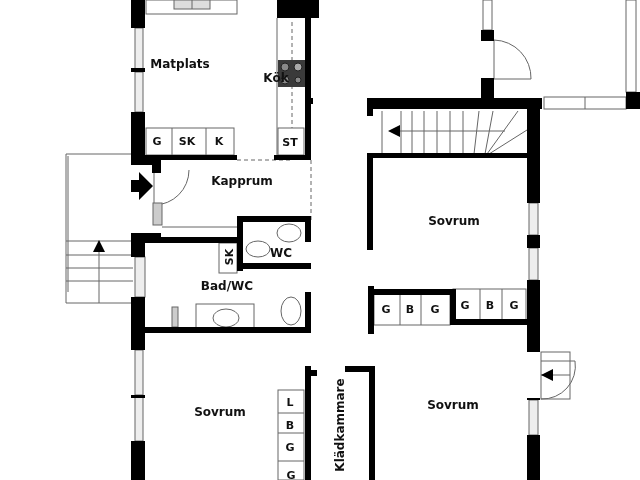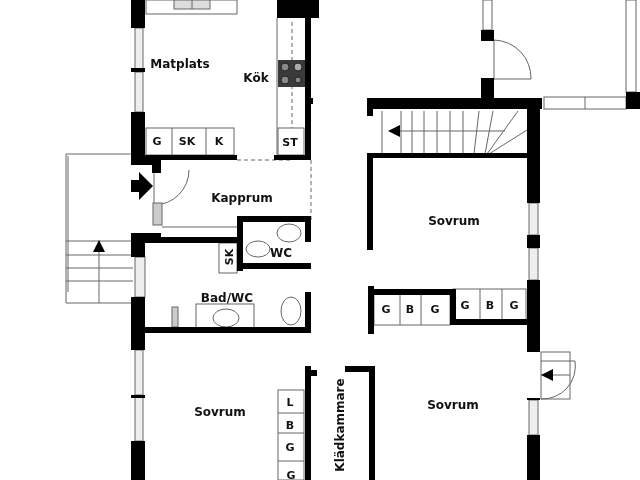--- a/index.html
+++ b/index.html
@@ -169,24 +169,24 @@
 
   <g fill="#000">
     <polygon points="131,180 139,180 139,172 153,186 139,200 139,192 131,192"></polygon>
     <polygon points="99,240 93,252 105,252"></polygon>
     <polygon points="388,131 400,125 400,137"></polygon>
     <polygon points="541,375 553,369 553,381"></polygon>
   </g>
 </svg>
 
 <div class="label room" style="left:180px;top:64px">Matplats</div>
-<div class="label room" style="left:256px;top:78px">Kök</div>
-<div class="label room" style="left:242px;top:198px">Kapprum</div>
+<div class="label room" style="left:276px;top:78px">Kök</div>
+<div class="label room" style="left:242px;top:181px">Kapprum</div>
 <div class="label room" style="left:281px;top:253px">WC</div>
-<div class="label room" style="left:227px;top:298px">Bad/WC</div>
+<div class="label room" style="left:227px;top:286px">Bad/WC</div>
 <div class="label room" style="left:454px;top:221px">Sovrum</div>
 <div class="label room" style="left:220px;top:412px">Sovrum</div>
 <div class="label room" style="left:453px;top:405px">Sovrum</div>
 <div class="label room vert" style="left:340px;top:425px">Klädkammare</div>
 
 <div class="label cab" style="left:157px;top:141px">G</div>
 <div class="label cab" style="left:187px;top:141px">SK</div>
 <div class="label cab" style="left:219px;top:141px">K</div>
 <div class="label cab" style="left:290px;top:142px">ST</div>
 <div class="label cab vert" style="left:229px;top:257px">SK</div>

